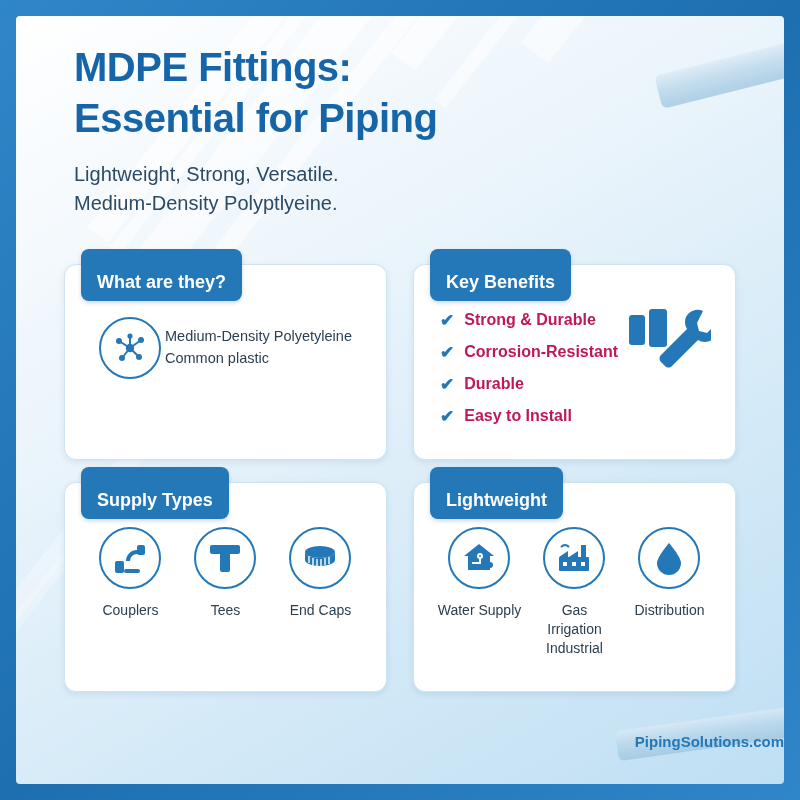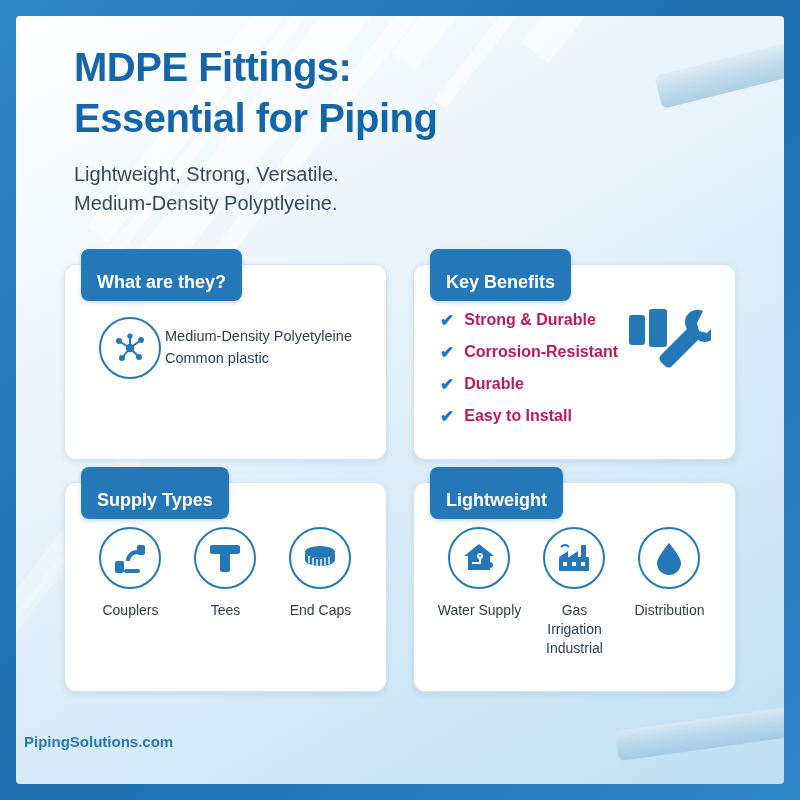--- a/index.html
+++ b/index.html
@@ -102,21 +102,21 @@
     border: 2.5px solid #2478b8;
     border-radius: 50%;
     display: flex; align-items: center; justify-content: center;
     background: #fff;
   }
   .icon-label { margin-top: 12px; color: #2b3f50; font-size: 14px; text-align: center; line-height: 1.35; }
 
   .footer {
     position: absolute;
     left: 8px; right: 0; bottom: 34px;
-    text-align: left;
+    text-align: right;
     color: #2478b8;
     font-size: 15px;
     font-weight: bold;
     margin-top: 30px;
   }
 </style>
 </head>
 <body>
 
 <div id="infographic">

